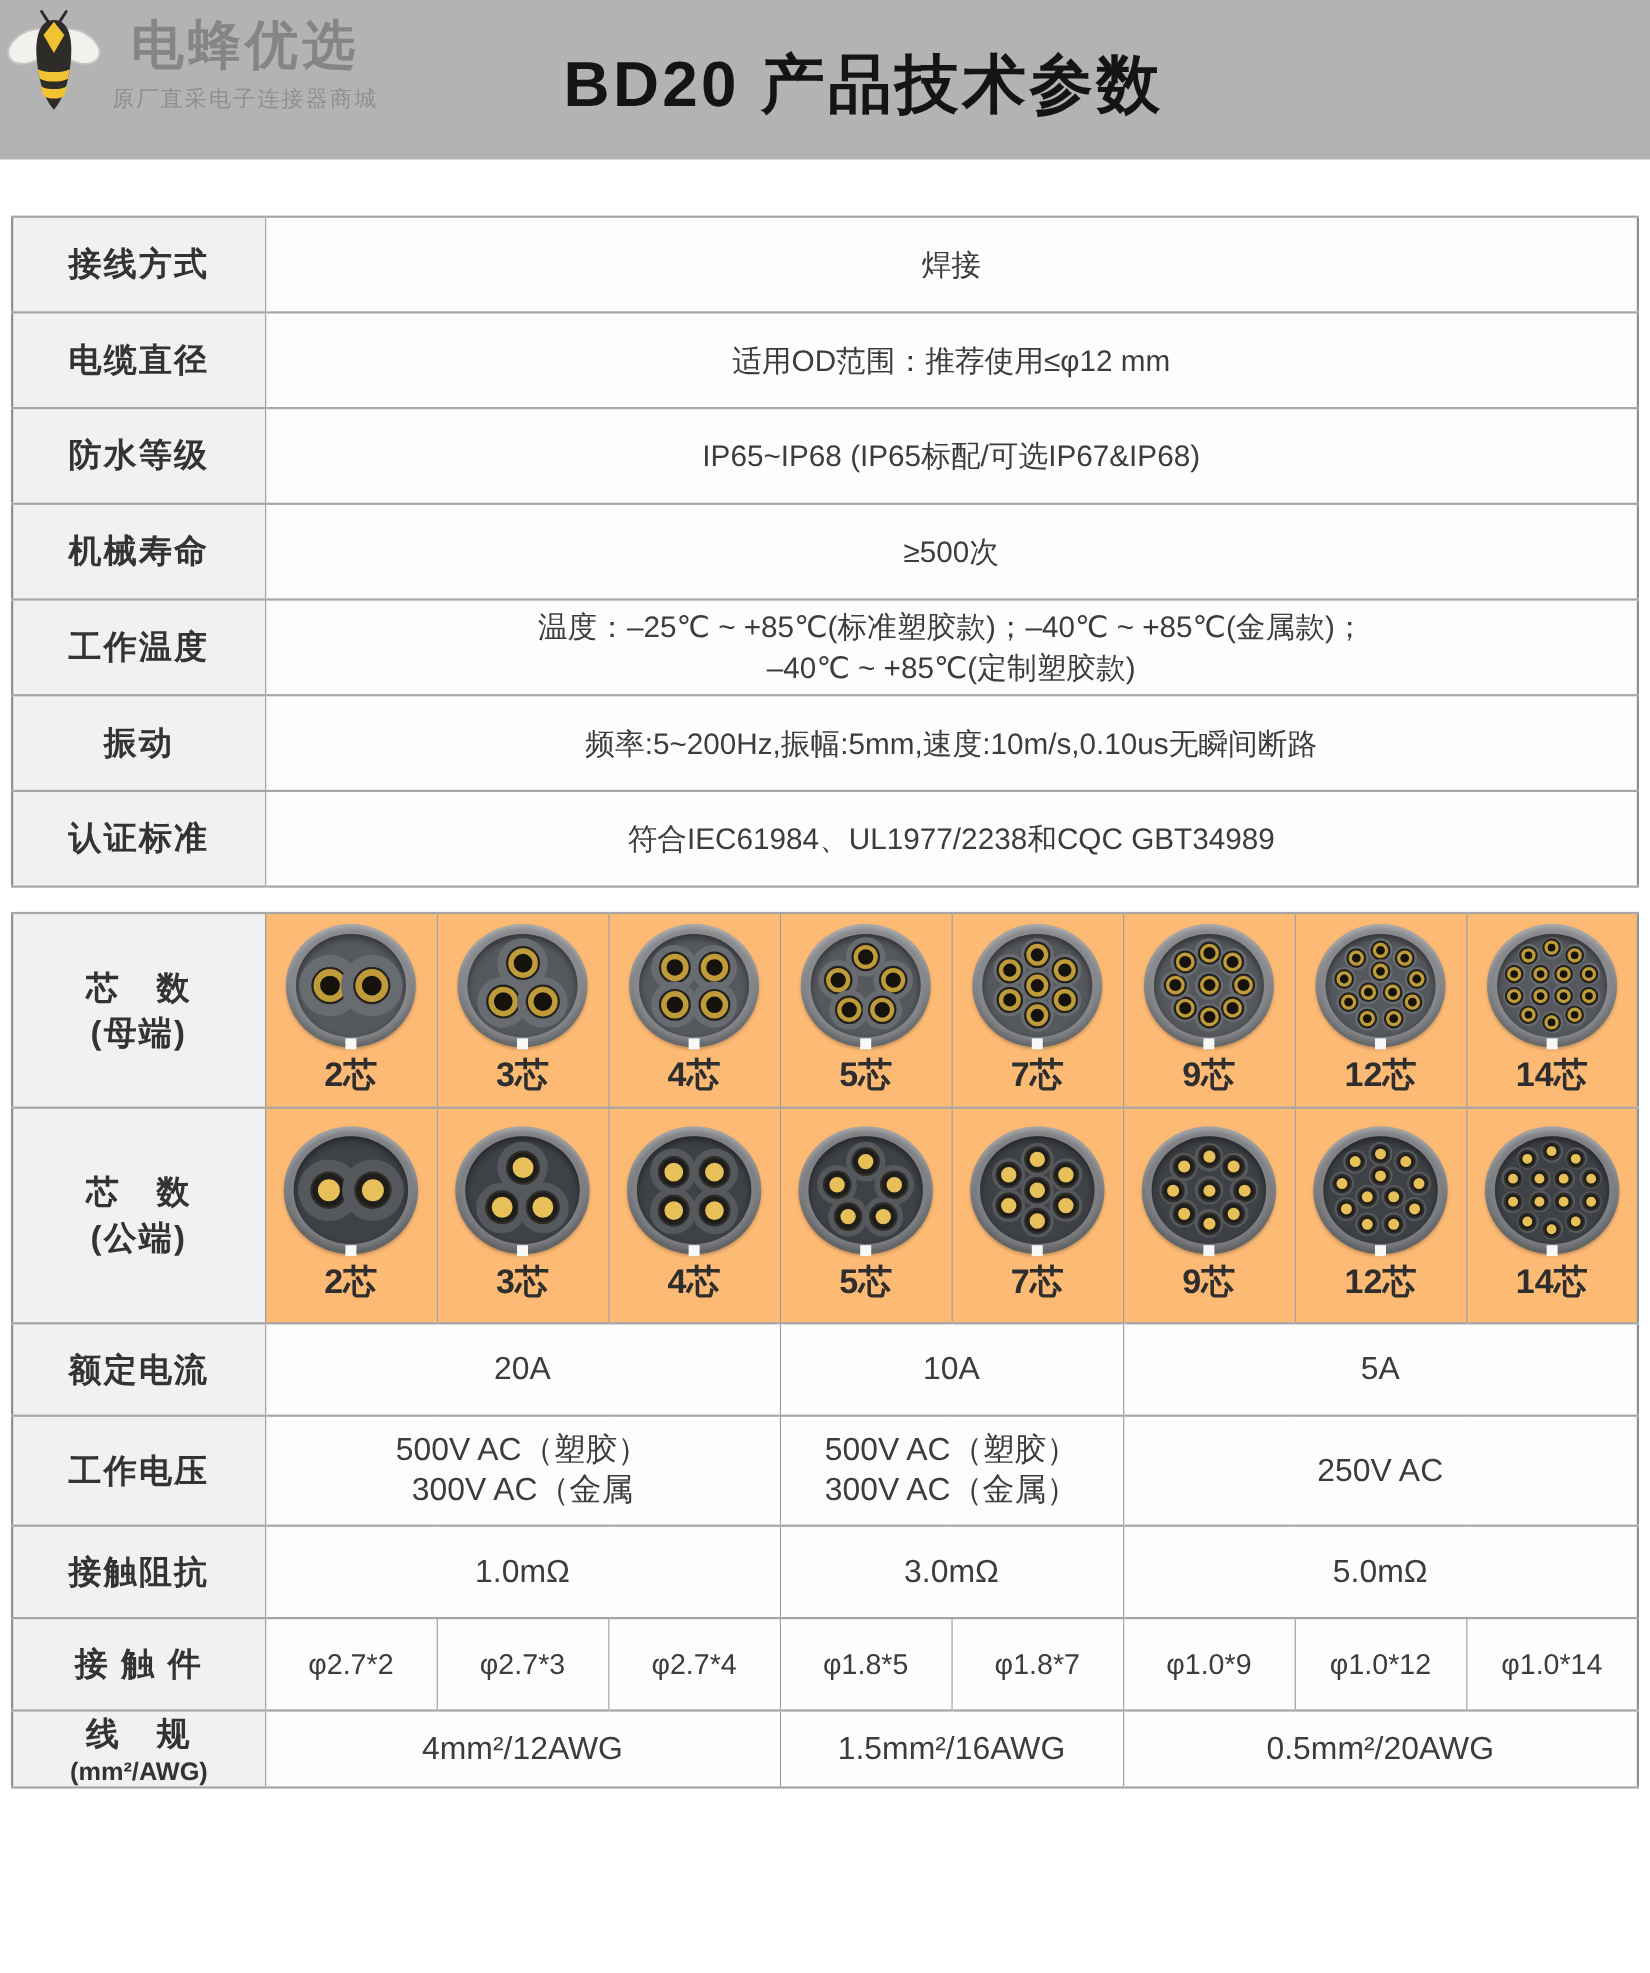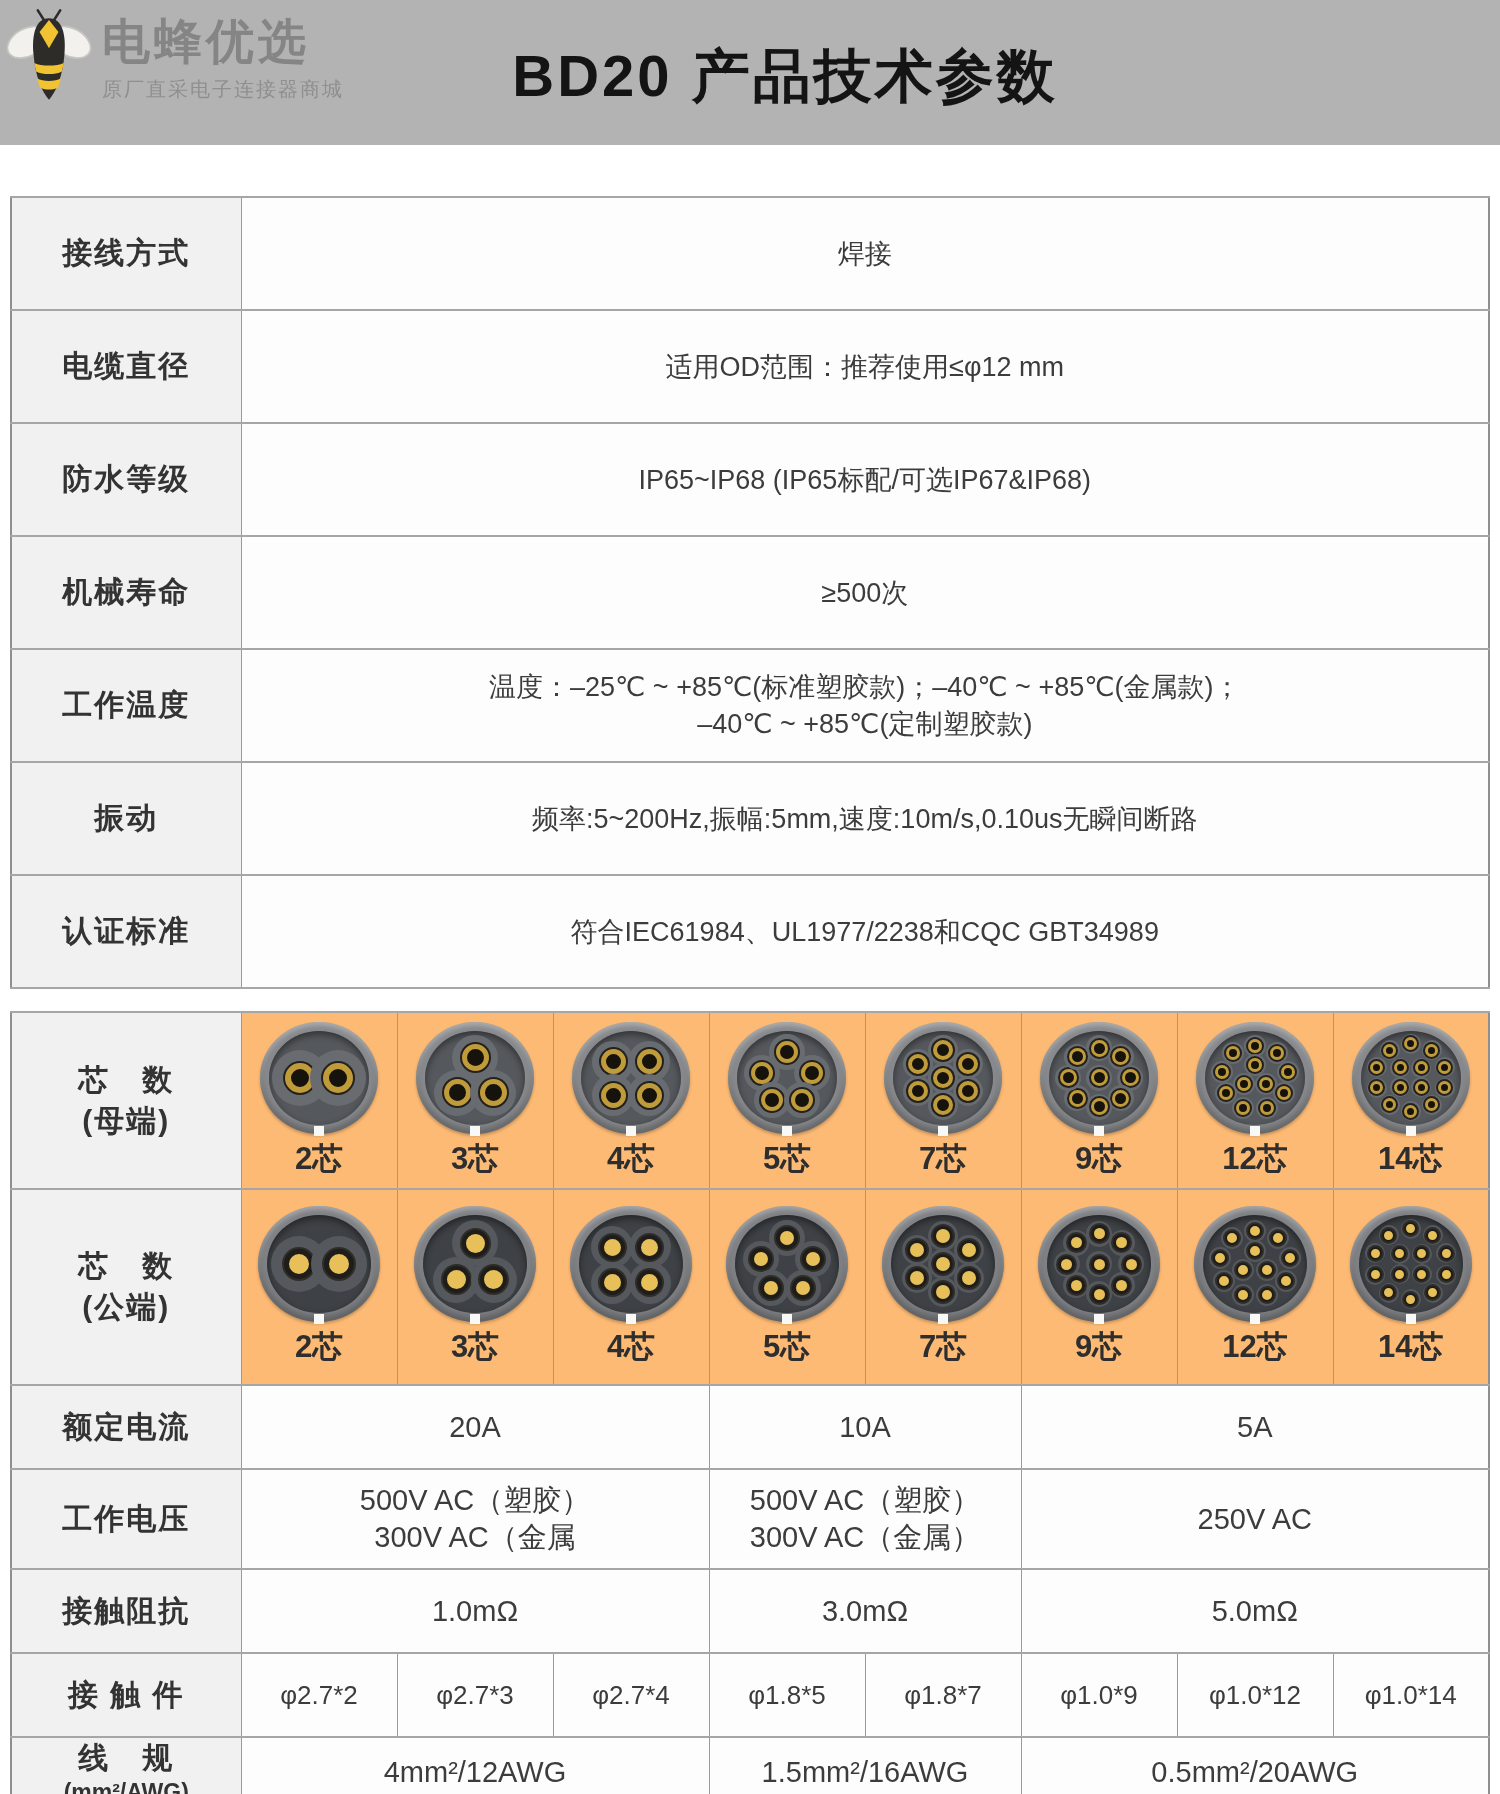--- a/index.html
+++ b/index.html
@@ -3,33 +3,33 @@
 <meta charset="utf-8">
 <style>
   html,body{margin:0;padding:0;}
   body{font-family:"Liberation Sans","DejaVu Sans",sans-serif;background:#ffffff;}
   .page{position:relative;width:1500px;height:1794px;background:#ffffff;overflow:hidden;}
 
   
   .header{position:relative;width:100%;height:145px;background:#b3b3b3;}
   .logo{position:absolute;left:6px;top:4px;display:flex;align-items:flex-start;}
   .bee-box{width:86px;height:104px;}
-  .brand-text{margin-left:10px;padding-top:12px;}
+  .brand-text{margin-left:10px;padding-top:12px;text-align:center;}
   .brand-name{font-size:48px;font-weight:bold;color:#858585;letter-spacing:4px;line-height:52px;}
   .brand-tagline{font-size:20px;color:#8f8f8f;margin-top:8px;letter-spacing:2px;}
   .page-title{position:absolute;left:0;right:0;top:38px;text-align:center;font-size:58px;font-weight:600;color:#141414;letter-spacing:3px;padding-left:70px;}
 
   
   table{border-collapse:collapse;table-layout:fixed;width:1480px;margin-left:10px;}
   td{border-left:1px solid #9a9a9d;border-right:1px solid #9a9a9d;border-top:2px solid #a6a6a9;border-bottom:2px solid #a6a6a9;text-align:center;vertical-align:middle;padding:0;}
   .t1,.t2{border:2px solid #8f8f92;}
   .label-cell{background:#f1f1f1;font-weight:bold;font-size:30px;color:#333;letter-spacing:2px;}
   .value-cell{background:#fdfdfd;font-size:27px;color:#3c3c3c;}
   .t1{margin-top:51px;}
-  .t1 tr{height:113px;}
+  .t1 tr{height:87px;}
   .two-line{line-height:37px;}
   .t2{margin-top:22px;}
   .label-sub{font-size:30px;font-weight:bold;color:#333;}
   .label-sub.small{font-size:23px;letter-spacing:0;}
   .r-conn-f{height:177px;}
   .r-conn-m{height:196px;}
   .r-std{height:84px;}
   .r-volt{height:100px;}
   .r-wire{height:70px;}
   .conn-cell{background:#fdba74;}

